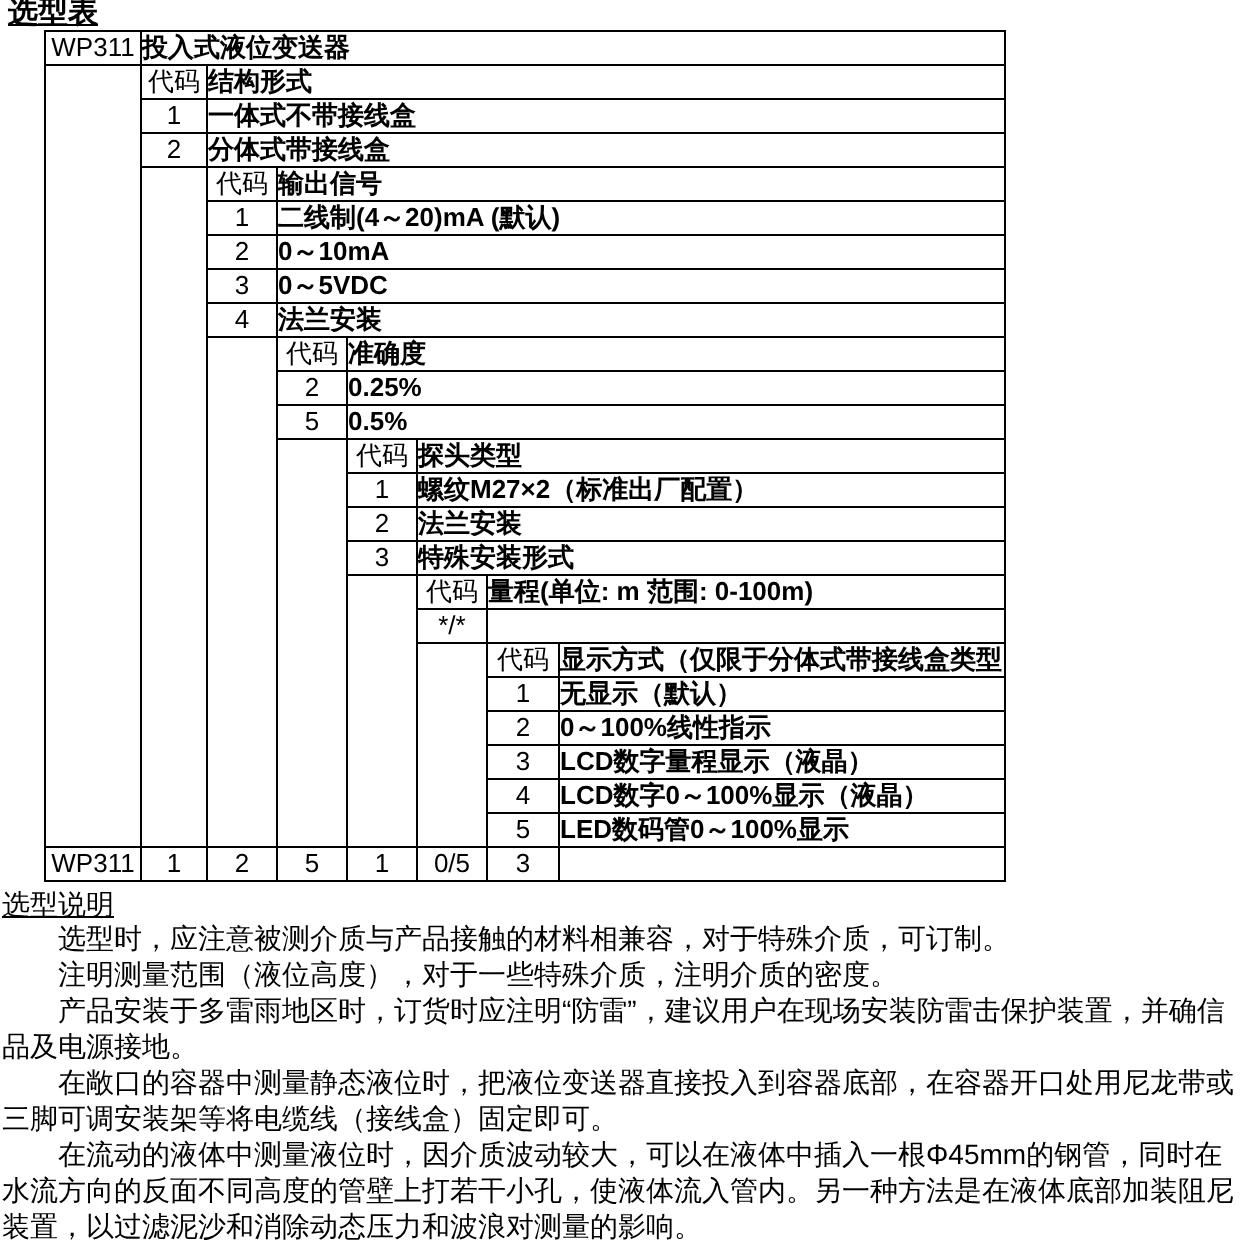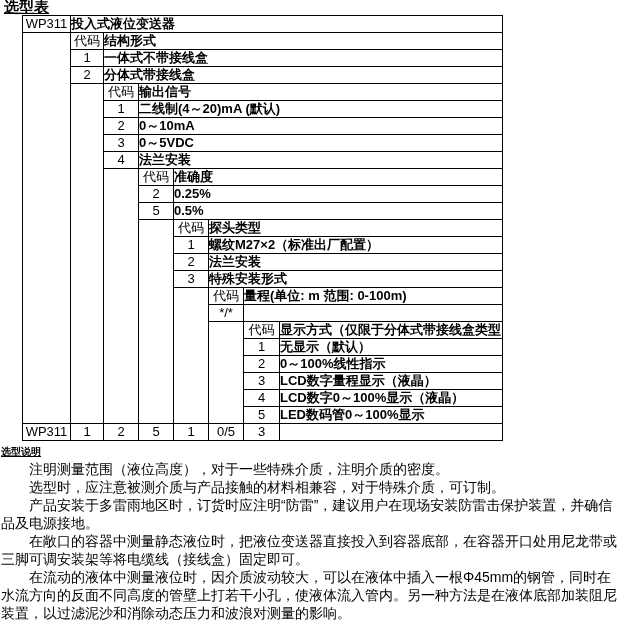--- a/index.html
+++ b/index.html
@@ -33,23 +33,23 @@
     font-size: 13px;
     line-height: 16px;
     padding: 0;
     overflow: hidden;
     white-space: nowrap;
   }
   td.code-cell   { text-align: center; }
   td.label-cell  { text-align: left; padding-left: 3px; font-weight: bold; }
   td.spacer-cell { }
   .section-heading {
-    font-size: 10px;
+    font-size: 14px;
     line-height: 16px;
-    font-weight: bold;
+    font-weight: normal;
     text-decoration: underline;
     margin: 3px 0 0 1px;
   }
   .para {
     font-size: 14px;
     line-height: 18px;
     margin: 0 2px 0 1px;
     text-indent: 28px;
   }
 </style>
@@ -187,21 +187,21 @@
       <td class="code-cell">1</td>
       <td class="code-cell">0/5</td>
       <td class="code-cell">3</td>
       <td class="code-cell"></td>
     </tr>
   </tbody>
 </table>
 
 <div>
   <div class="section-heading">选型说明</div>
+  <p class="para">选型时，应注意被测介质与产品接触的材料相兼容，对于特殊介质，可订制。</p>
   <p class="para">注明测量范围（液位高度），对于一些特殊介质，注明介质的密度。</p>
-  <p class="para">选型时，应注意被测介质与产品接触的材料相兼容，对于特殊介质，可订制。</p>
   <p class="para">产品安装于多雷雨地区时，订货时应注明“防雷”，建议用户在现场安装防雷击保护装置，并确信品及电源接地。</p>
 </div>
 
 <div>
   <p class="para">在敞口的容器中测量静态液位时，把液位变送器直接投入到容器底部，在容器开口处用尼龙带或三脚可调安装架等将电缆线（接线盒）固定即可。</p>
   <p class="para">在流动的液体中测量液位时，因介质波动较大，可以在液体中插入一根Φ45mm的钢管，同时在水流方向的反面不同高度的管壁上打若干小孔，使液体流入管内。另一种方法是在液体底部加装阻尼装置，以过滤泥沙和消除动态压力和波浪对测量的影响。</p>
 </div>
 
 </body></html>

